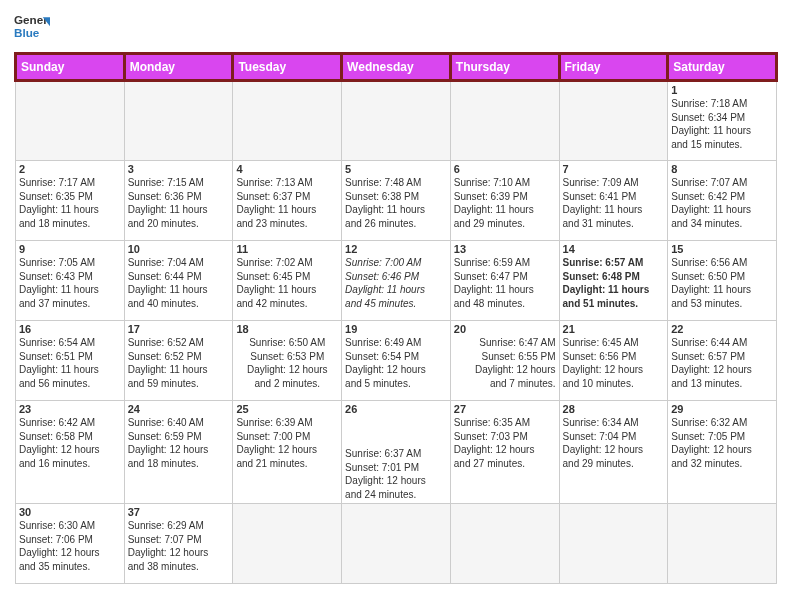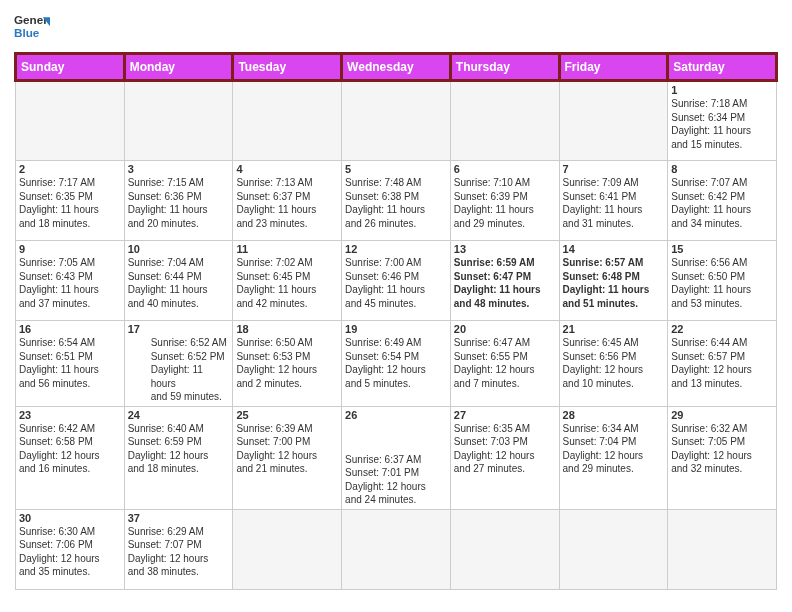--- a/index.html
+++ b/index.html
@@ -197,28 +197,28 @@
           </td>
           <td>
             <span class="day-num">11</span>
             <div class="day-info" style="white-space: pre-line;">Sunrise: 7:02 AM
 Sunset: 6:45 PM
 Daylight: 11 hours
 and 42 minutes.</div>
           </td>
           <td>
             <span class="day-num">12</span>
-            <div class="day-info" style="white-space: pre-line;">Sunrise: 7:00 AM
+            <div class="day-info" style="white-space: pre-line; font-style: italic;">Sunrise: 7:00 AM
 Sunset: 6:46 PM
 Daylight: 11 hours
 and 45 minutes.</div>
           </td>
           <td>
             <span class="day-num">13</span>
-            <div class="day-info" style="white-space: pre-line; font-weight: bold;">Sunrise: 6:59 AM
+            <div class="day-info" style="white-space: pre-line;">Sunrise: 6:59 AM
 Sunset: 6:47 PM
 Daylight: 11 hours
 and 48 minutes.</div>
           </td>
           <td>
             <span class="day-num">14</span>
             <div class="day-info" style="white-space: pre-line; font-weight: bold;">Sunrise: 6:57 AM
 Sunset: 6:48 PM
 Daylight: 11 hours
 and 51 minutes.</div>
@@ -234,42 +234,42 @@
         <tr>
           <td>
             <span class="day-num">16</span>
             <div class="day-info" style="white-space: pre-line;">Sunrise: 6:54 AM
 Sunset: 6:51 PM
 Daylight: 11 hours
 and 56 minutes.</div>
           </td>
           <td>
             <span class="day-num">17</span>
-            <div class="day-info" style="white-space: pre-line; margin-left: 23px;">Sunrise: 6:52 AM
+            <div class="day-info" style="white-space: pre-line;">Sunrise: 6:52 AM
 Sunset: 6:52 PM
 Daylight: 11 hours
 and 59 minutes.</div>
           </td>
           <td>
             <span class="day-num">18</span>
-            <div class="day-info" style="white-space: pre-line;">Sunrise: 6:50 AM
+            <div class="day-info" style="white-space: pre-line; text-align: center;">Sunrise: 6:50 AM
 Sunset: 6:53 PM
 Daylight: 12 hours
 and 2 minutes.</div>
           </td>
           <td>
             <span class="day-num">19</span>
             <div class="day-info" style="white-space: pre-line;">Sunrise: 6:49 AM
 Sunset: 6:54 PM
 Daylight: 12 hours
 and 5 minutes.</div>
           </td>
           <td>
             <span class="day-num">20</span>
-            <div class="day-info" style="white-space: pre-line;">Sunrise: 6:47 AM
+            <div class="day-info" style="white-space: pre-line; text-align: right;">Sunrise: 6:47 AM
 Sunset: 6:55 PM
 Daylight: 12 hours
 and 7 minutes.</div>
           </td>
           <td>
             <span class="day-num">21</span>
             <div class="day-info" style="white-space: pre-line;">Sunrise: 6:45 AM
 Sunset: 6:56 PM
 Daylight: 12 hours
 and 10 minutes.</div>

